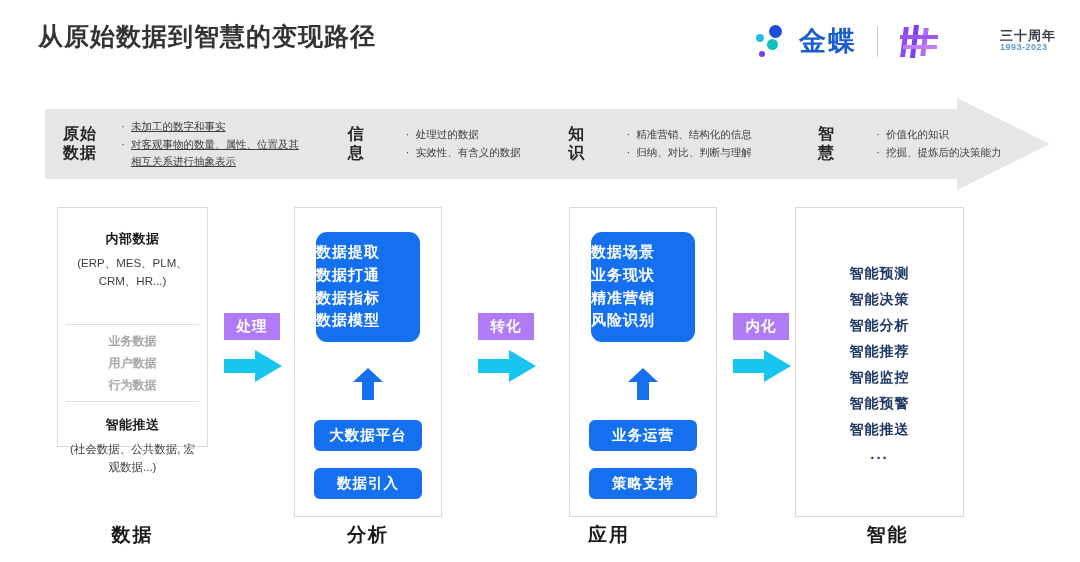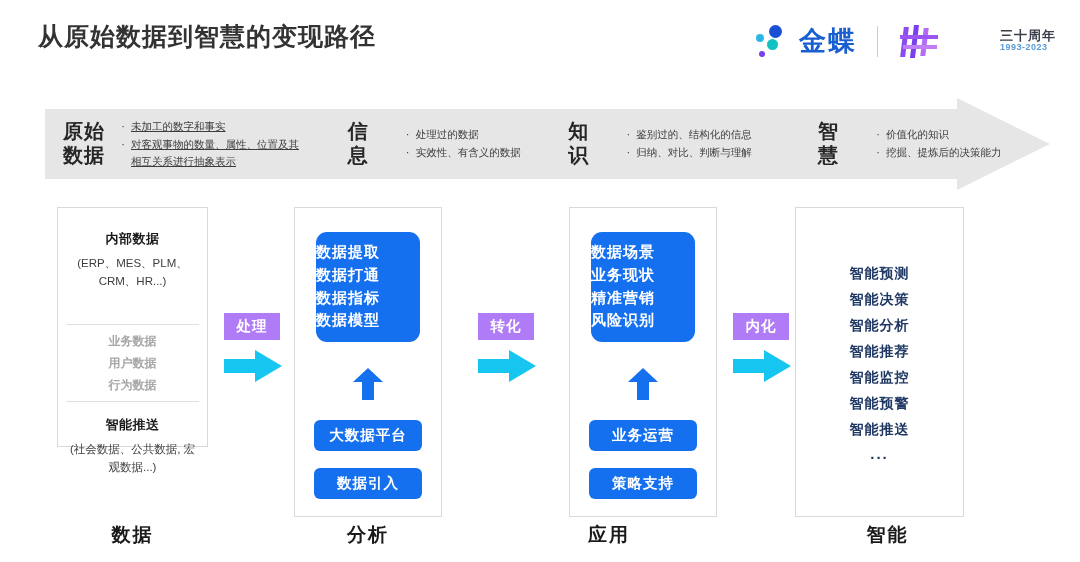--- a/index.html
+++ b/index.html
@@ -140,21 +140,21 @@
   .banner-col {
     display: flex;
     align-items: center;
     height: 70px;
   }
   .bc-1 { width: 278px; padding-left: 18px; }
   .bc-2 { width: 218px; padding-left: 16px; }
   .bc-3 { width: 248px; padding-left: 10px; }
   .bc-4 { width: 240px; padding-left: 10px; }
   .bc-title {
-    font-size: 20px;
+    font-size: 16px;
     font-weight: bold;
     color: #262626;
     line-height: 1.18;
     letter-spacing: 1px;
     width: 46px;
     flex: 0 0 auto;
   }
   .bc-list {
     margin-left: 6px;
     flex: 1 1 auto;
@@ -444,21 +444,21 @@
     </div>
 
     <div class="banner-col bc-3">
       <div class="bc-title">
         <div>知</div>
         <div>识</div>
       </div>
       <div class="bc-list">
         <div class="bc-item">
           <span class="bc-bullet">·</span>
-          <span class="bc-text">鉴别过的、结构化的信息</span>
+          <span class="bc-text">精准营销、结构化的信息</span>
         </div>
         <div class="bc-item">
           <span class="bc-bullet">·</span>
           <span class="bc-text">归纳、对比、判断与理解</span>
         </div>
       </div>
     </div>
 
     <div class="banner-col bc-4">
       <div class="bc-title">

